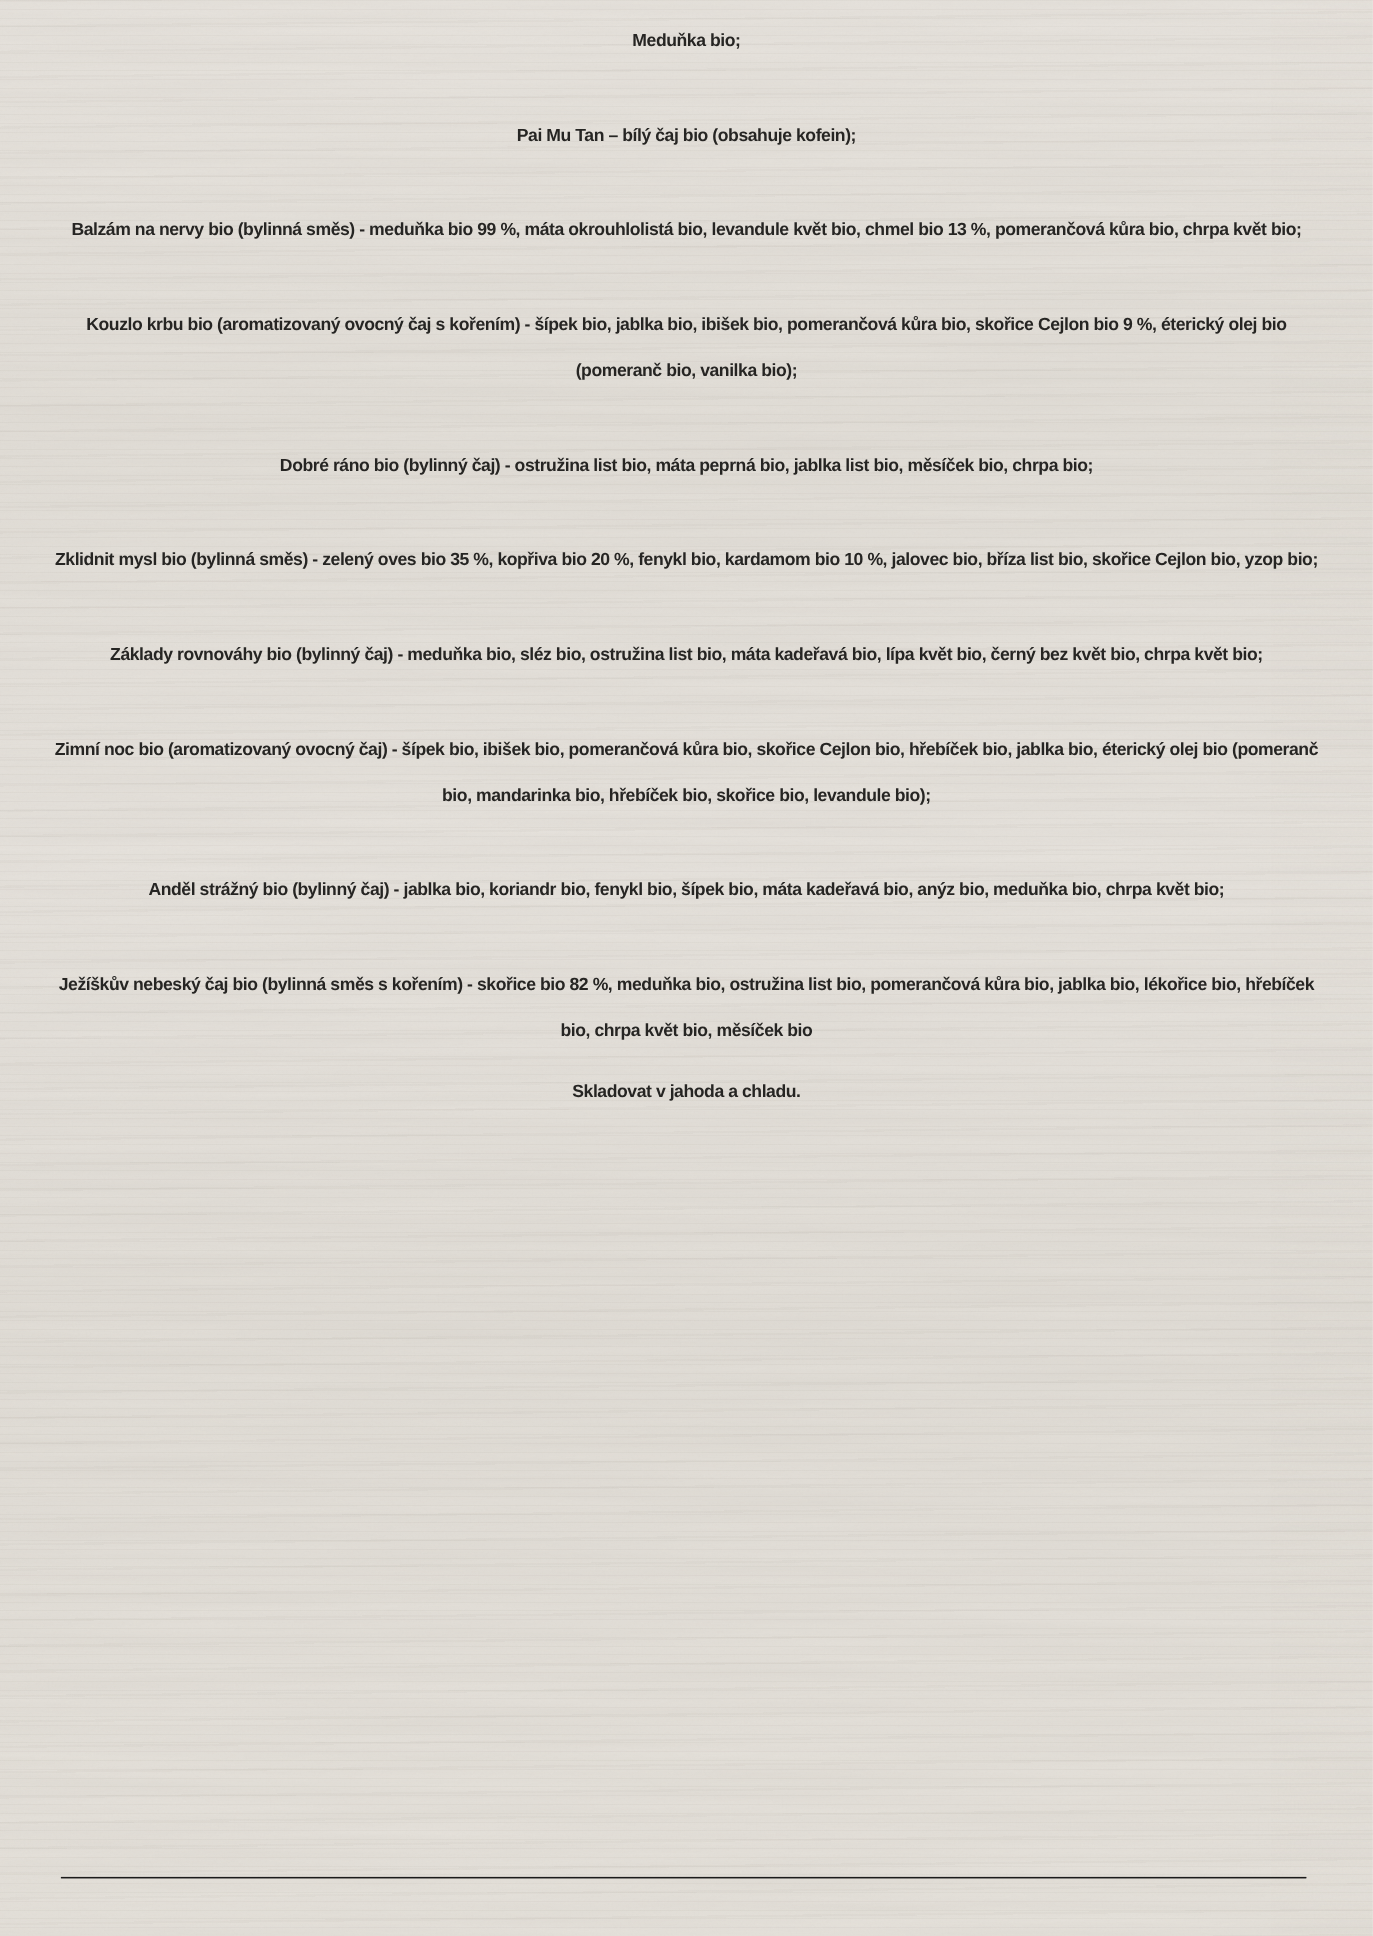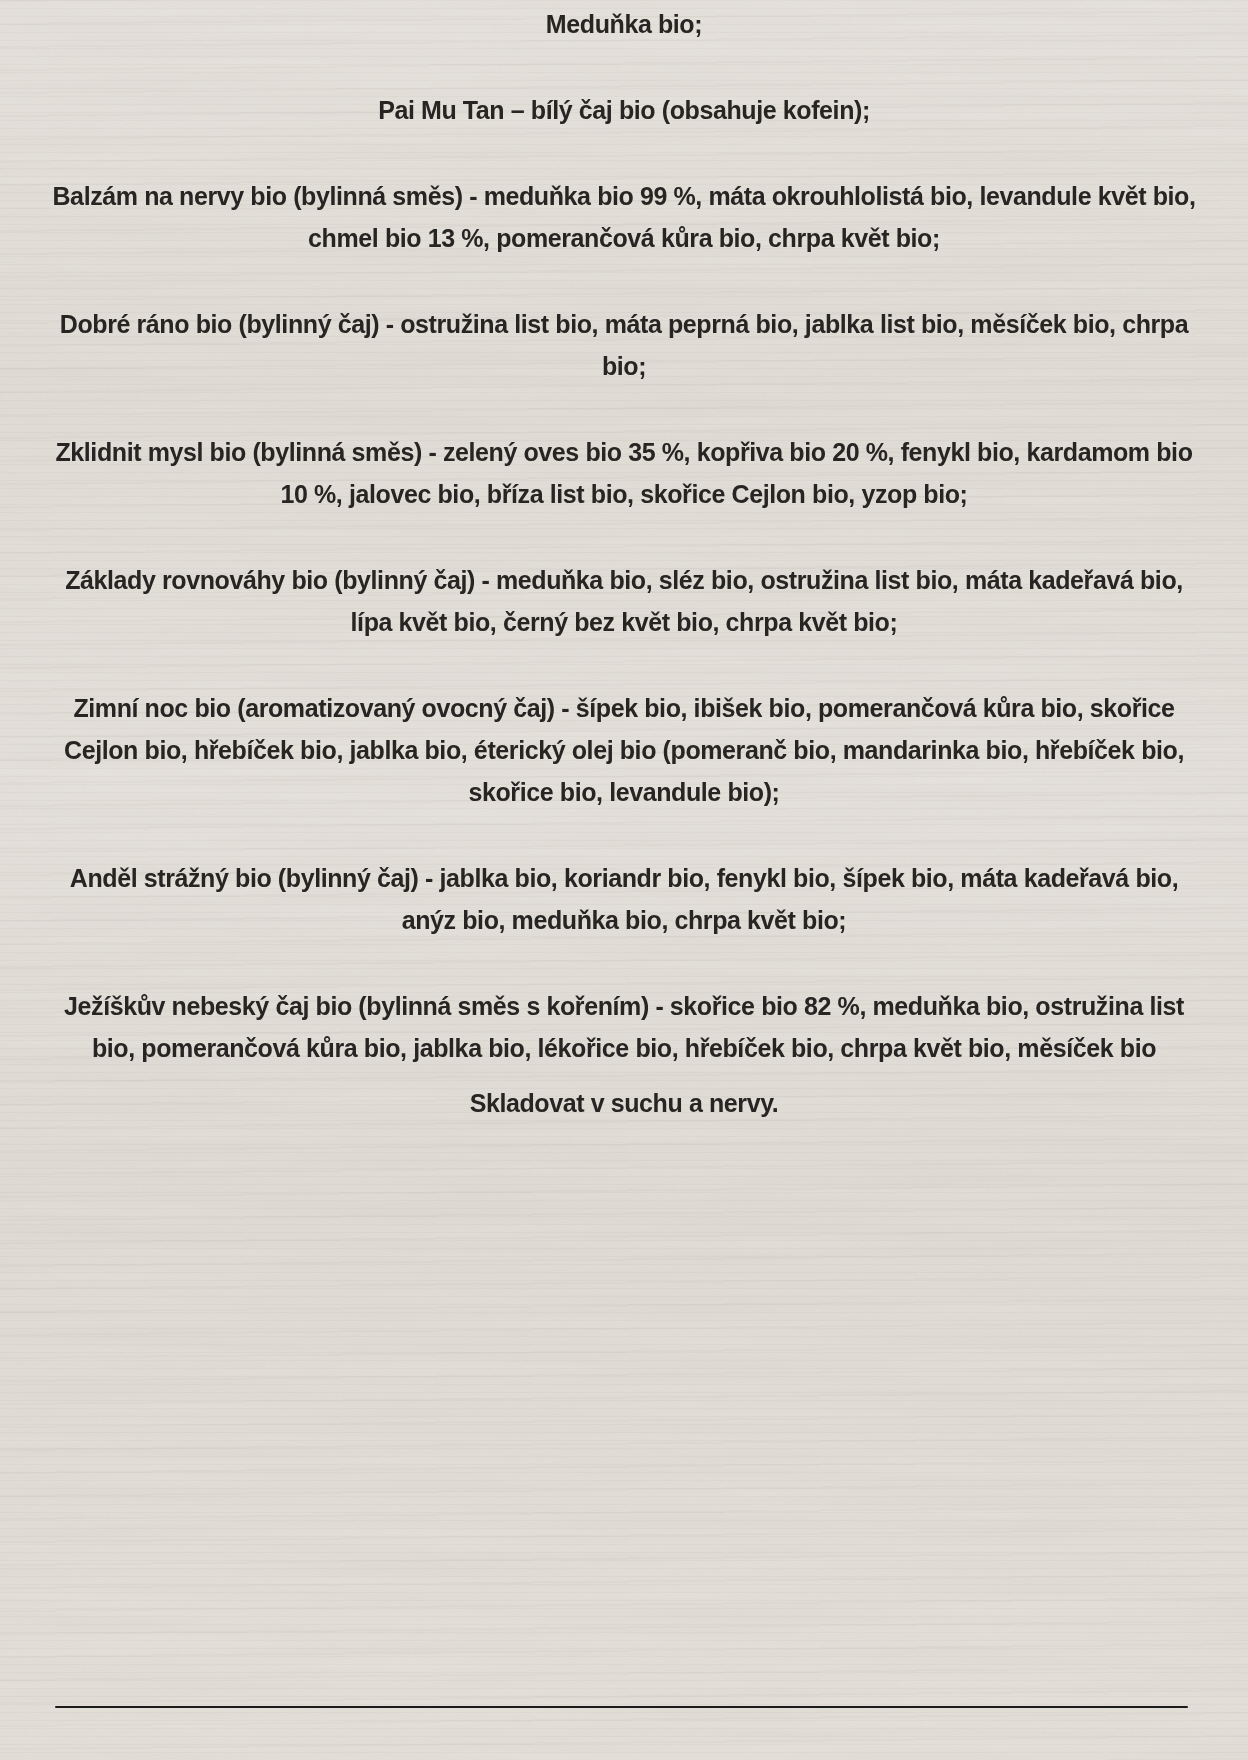--- a/index.html
+++ b/index.html
@@ -23,24 +23,24 @@
     position: absolute;
     inset: 0;
     width: 100%;
     height: 100%;
     pointer-events: none;
   }
   .content {
     position: relative;
     max-width: 1156px;
     margin: 0 auto;
-    padding-top: 3px;
+    padding-top: 17px;
     text-align: center;
     font-weight: 700;
-    font-size: 25px;
+    font-size: 16px;
     letter-spacing: -0.4px;
     color: #262523;
   }
   .para {
     margin: 0 0 44px 0;
     line-height: 42px;
   }
   .para--storage {
     margin-top: -31px; 
   }
@@ -75,22 +75,23 @@
     </filter>
   </defs>
   <rect x="0" y="0" width="100%" height="100%" filter="url(#grainH)" opacity="0.10"></rect>
   <rect x="0" y="0" width="100%" height="100%" filter="url(#speckle)" opacity="0.05"></rect>
 </svg>
 
 <main class="content">
   <p class="para">Meduňka bio;</p>
   <p class="para">Pai Mu Tan – bílý čaj bio (obsahuje kofein);</p>
   <p class="para">Balzám na nervy bio (bylinná směs) - meduňka bio 99 %, máta okrouhlolistá bio, levandule květ bio, chmel bio 13 %, pomerančová kůra bio, chrpa květ bio;</p>
+  <p class="para">Kouzlo krbu bio (aromatizovaný ovocný čaj s kořením) - šípek bio, jablka bio, ibišek bio, pomerančová kůra bio, skořice Cejlon bio 9 %, éterický olej bio (pomeranč bio, vanilka bio);</p>
   <p class="para">Dobré ráno bio (bylinný čaj) - ostružina list bio, máta peprná bio, jablka list bio, měsíček bio, chrpa bio;</p>
   <p class="para">Zklidnit mysl bio (bylinná směs) - zelený oves bio 35 %, kopřiva bio 20 %, fenykl bio, kardamom bio 10 %, jalovec bio, bříza list bio, skořice Cejlon bio, yzop bio;</p>
   <p class="para">Základy rovnováhy bio (bylinný čaj) - meduňka bio, sléz bio, ostružina list bio, máta kadeřavá bio, lípa květ bio, černý bez květ bio, chrpa květ bio;</p>
   <p class="para">Zimní noc bio (aromatizovaný ovocný čaj) - šípek bio, ibišek bio, pomerančová kůra bio, skořice Cejlon bio, hřebíček bio, jablka bio, éterický olej bio (pomeranč bio, mandarinka bio, hřebíček bio, skořice bio, levandule bio);</p>
   <p class="para">Anděl strážný bio (bylinný čaj) - jablka bio, koriandr bio, fenykl bio, šípek bio, máta kadeřavá bio, anýz bio, meduňka bio, chrpa květ bio;</p>
   <p class="para">Ježíškův nebeský čaj bio (bylinná směs s kořením) - skořice bio 82 %, meduňka bio, ostružina list bio, pomerančová kůra bio, jablka bio, lékořice bio, hřebíček bio, chrpa květ bio, měsíček bio</p>
-  <p class="para para--storage">Skladovat v suchu a nervy.</p>
+  <p class="para para--storage">Skladovat v jahoda a chladu.</p>
 </main>
 
 <div class="divider"></div>
 
 </body></html>

